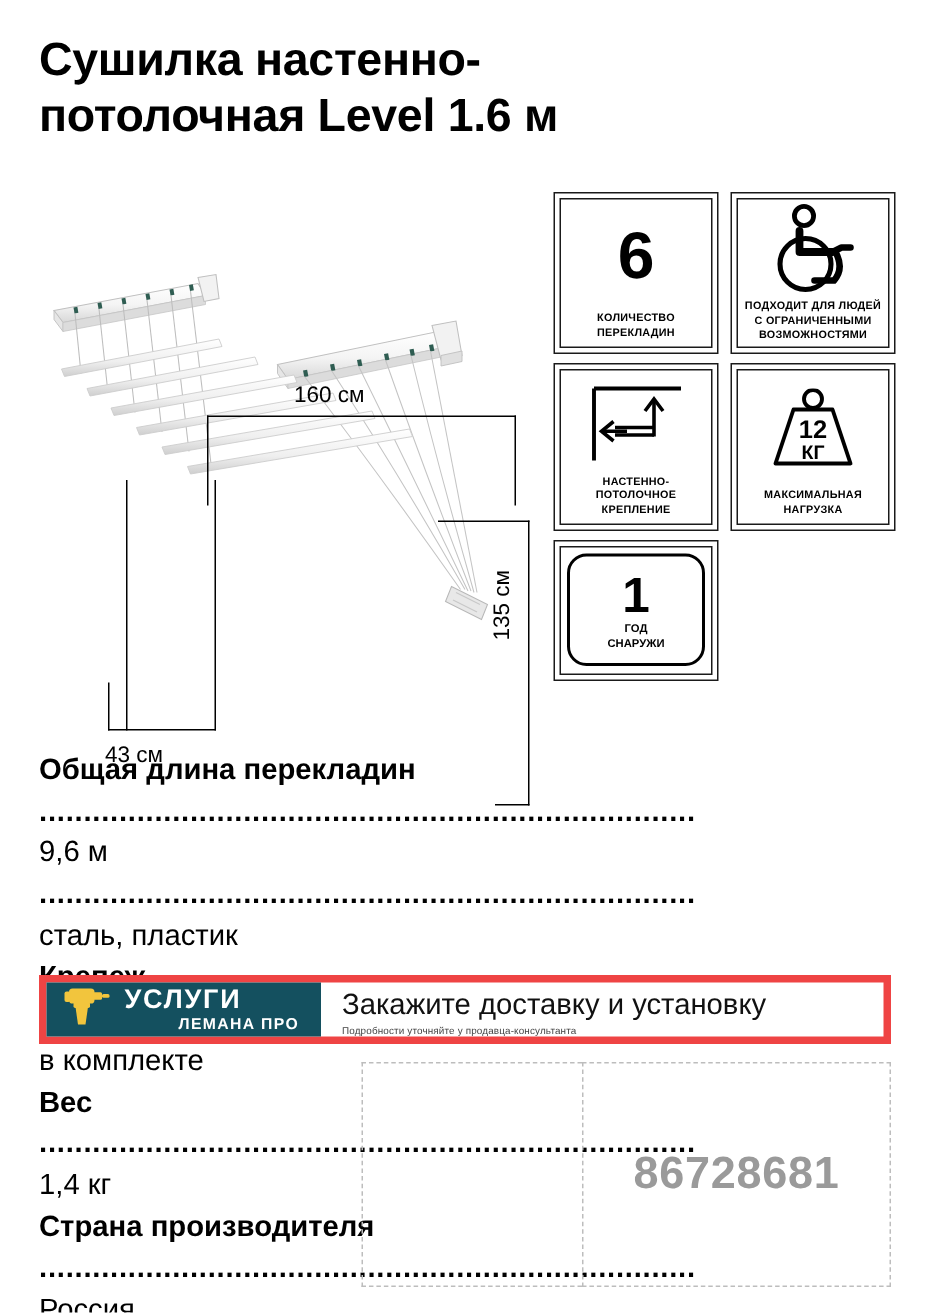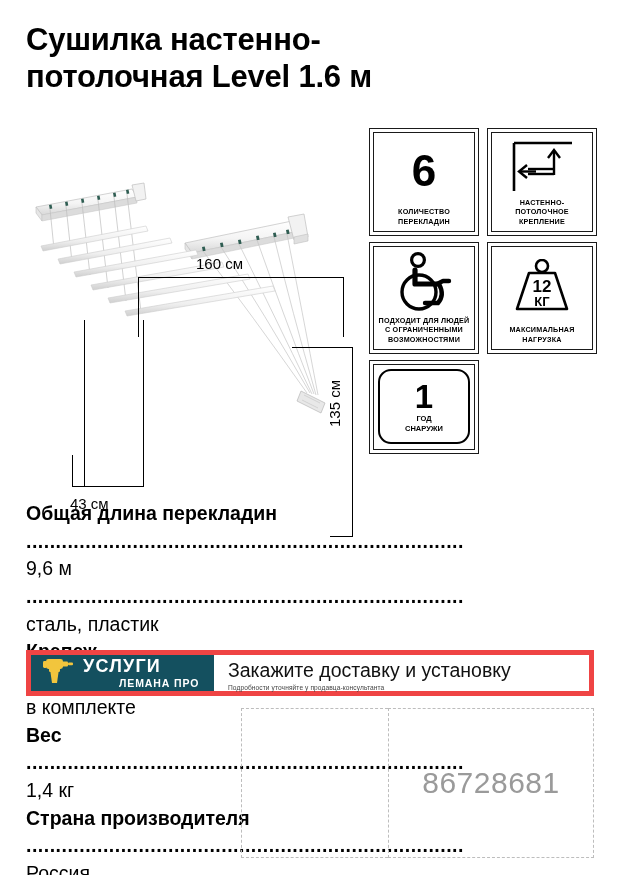--- a/index.html
+++ b/index.html
@@ -328,21 +328,21 @@
     display: flex;
   }
   .ph-box {
     border: 1px dashed #bdbdbd;
     box-sizing: border-box;
     display: flex;
     align-items: center;
     justify-content: center;
   }
   .ph-box.left  { width: 147px; border-right: none; }
-  .ph-box.right { flex: 1 1 auto; }
+  .ph-box.right { flex: 1 1 auto; font-weight: bold; }
   .ph-number {
     font-size: 30px;
     color: #9a9a9a;
     letter-spacing: 0.5px;
   }
 </style>
 </head>
 <body>
 
 <div id="title">
@@ -456,20 +456,37 @@
   <div class="icon-box">
     <div class="icon-box-inner">
       <div class="icon-art">
         <span class="big-number">6</span>
       </div>
       <div class="icon-caption">КОЛИЧЕСТВО
 ПЕРЕКЛАДИН</div>
     </div>
   </div>
 
+
+  <div class="icon-box">
+    <div class="icon-box-inner">
+      <div class="icon-art">
+        <svg width="62" height="62" viewBox="0 0 62 62">
+          <circle cx="25" cy="9" r="6.4" fill="none" stroke="#000" stroke-width="3.2"></circle>
+          <circle cx="26" cy="41" r="17" fill="none" stroke="#000" stroke-width="3.4"></circle>
+          <path d="M22,19 L22,33 L44,33" fill="none" stroke="#000" stroke-width="5.2" stroke-linecap="round" stroke-linejoin="round"></path>
+          <path d="M44,33 L50,30 L56,30" fill="none" stroke="#000" stroke-width="4.4" stroke-linecap="round" stroke-linejoin="round"></path>
+          <path d="M46,33 Q52,44 45,52 L32,52" fill="none" stroke="#000" stroke-width="4.4" stroke-linecap="round"></path>
+        </svg>
+      </div>
+      <div class="icon-caption">ПОДХОДИТ ДЛЯ ЛЮДЕЙ
+С ОГРАНИЧЕННЫМИ
+ВОЗМОЖНОСТЯМИ</div>
+    </div>
+  </div>
 
   <div class="icon-box">
     <div class="icon-box-inner">
       <div class="icon-art">
         <svg width="72" height="58" viewBox="0 0 72 58">
           <g stroke="#000" stroke-width="2.6" fill="none">
             <path d="M8,6 L66,6"></path>
             <path d="M8,6 L8,54"></path>
           </g>
           <g stroke="#000" stroke-width="2.4" fill="none">
@@ -484,37 +501,20 @@
       </div>
       <div class="icon-caption">НАСТЕННО-
 ПОТОЛОЧНОЕ
 КРЕПЛЕНИЕ</div>
     </div>
   </div>
 
   <div class="icon-box">
     <div class="icon-box-inner">
       <div class="icon-art">
-        <svg width="62" height="62" viewBox="0 0 62 62">
-          <circle cx="25" cy="9" r="6.4" fill="none" stroke="#000" stroke-width="3.2"></circle>
-          <circle cx="26" cy="41" r="17" fill="none" stroke="#000" stroke-width="3.4"></circle>
-          <path d="M22,19 L22,33 L44,33" fill="none" stroke="#000" stroke-width="5.2" stroke-linecap="round" stroke-linejoin="round"></path>
-          <path d="M44,33 L50,30 L56,30" fill="none" stroke="#000" stroke-width="4.4" stroke-linecap="round" stroke-linejoin="round"></path>
-          <path d="M46,33 Q52,44 45,52 L32,52" fill="none" stroke="#000" stroke-width="4.4" stroke-linecap="round"></path>
-        </svg>
-      </div>
-      <div class="icon-caption">ПОДХОДИТ ДЛЯ ЛЮДЕЙ
-С ОГРАНИЧЕННЫМИ
-ВОЗМОЖНОСТЯМИ</div>
-    </div>
-  </div>
-
-  <div class="icon-box">
-    <div class="icon-box-inner">
-      <div class="icon-art">
         <svg width="74" height="56" viewBox="0 0 74 56">
           <circle cx="37" cy="7" r="6" fill="none" stroke="#000" stroke-width="2.6"></circle>
           <path d="M24,14 L50,14 L62,50 L12,50 Z" fill="none" stroke="#000" stroke-width="2.6" stroke-linejoin="round"></path>
           <text x="37" y="33" font-family="Liberation Sans, sans-serif" font-size="17" font-weight="bold" text-anchor="middle" fill="#000">12</text>
           <text x="37" y="47" font-family="Liberation Sans, sans-serif" font-size="13" font-weight="bold" text-anchor="middle" fill="#000">КГ</text>
         </svg>
       </div>
       <div class="icon-caption">МАКСИМАЛЬНАЯ
 НАГРУЗКА</div>
     </div>

